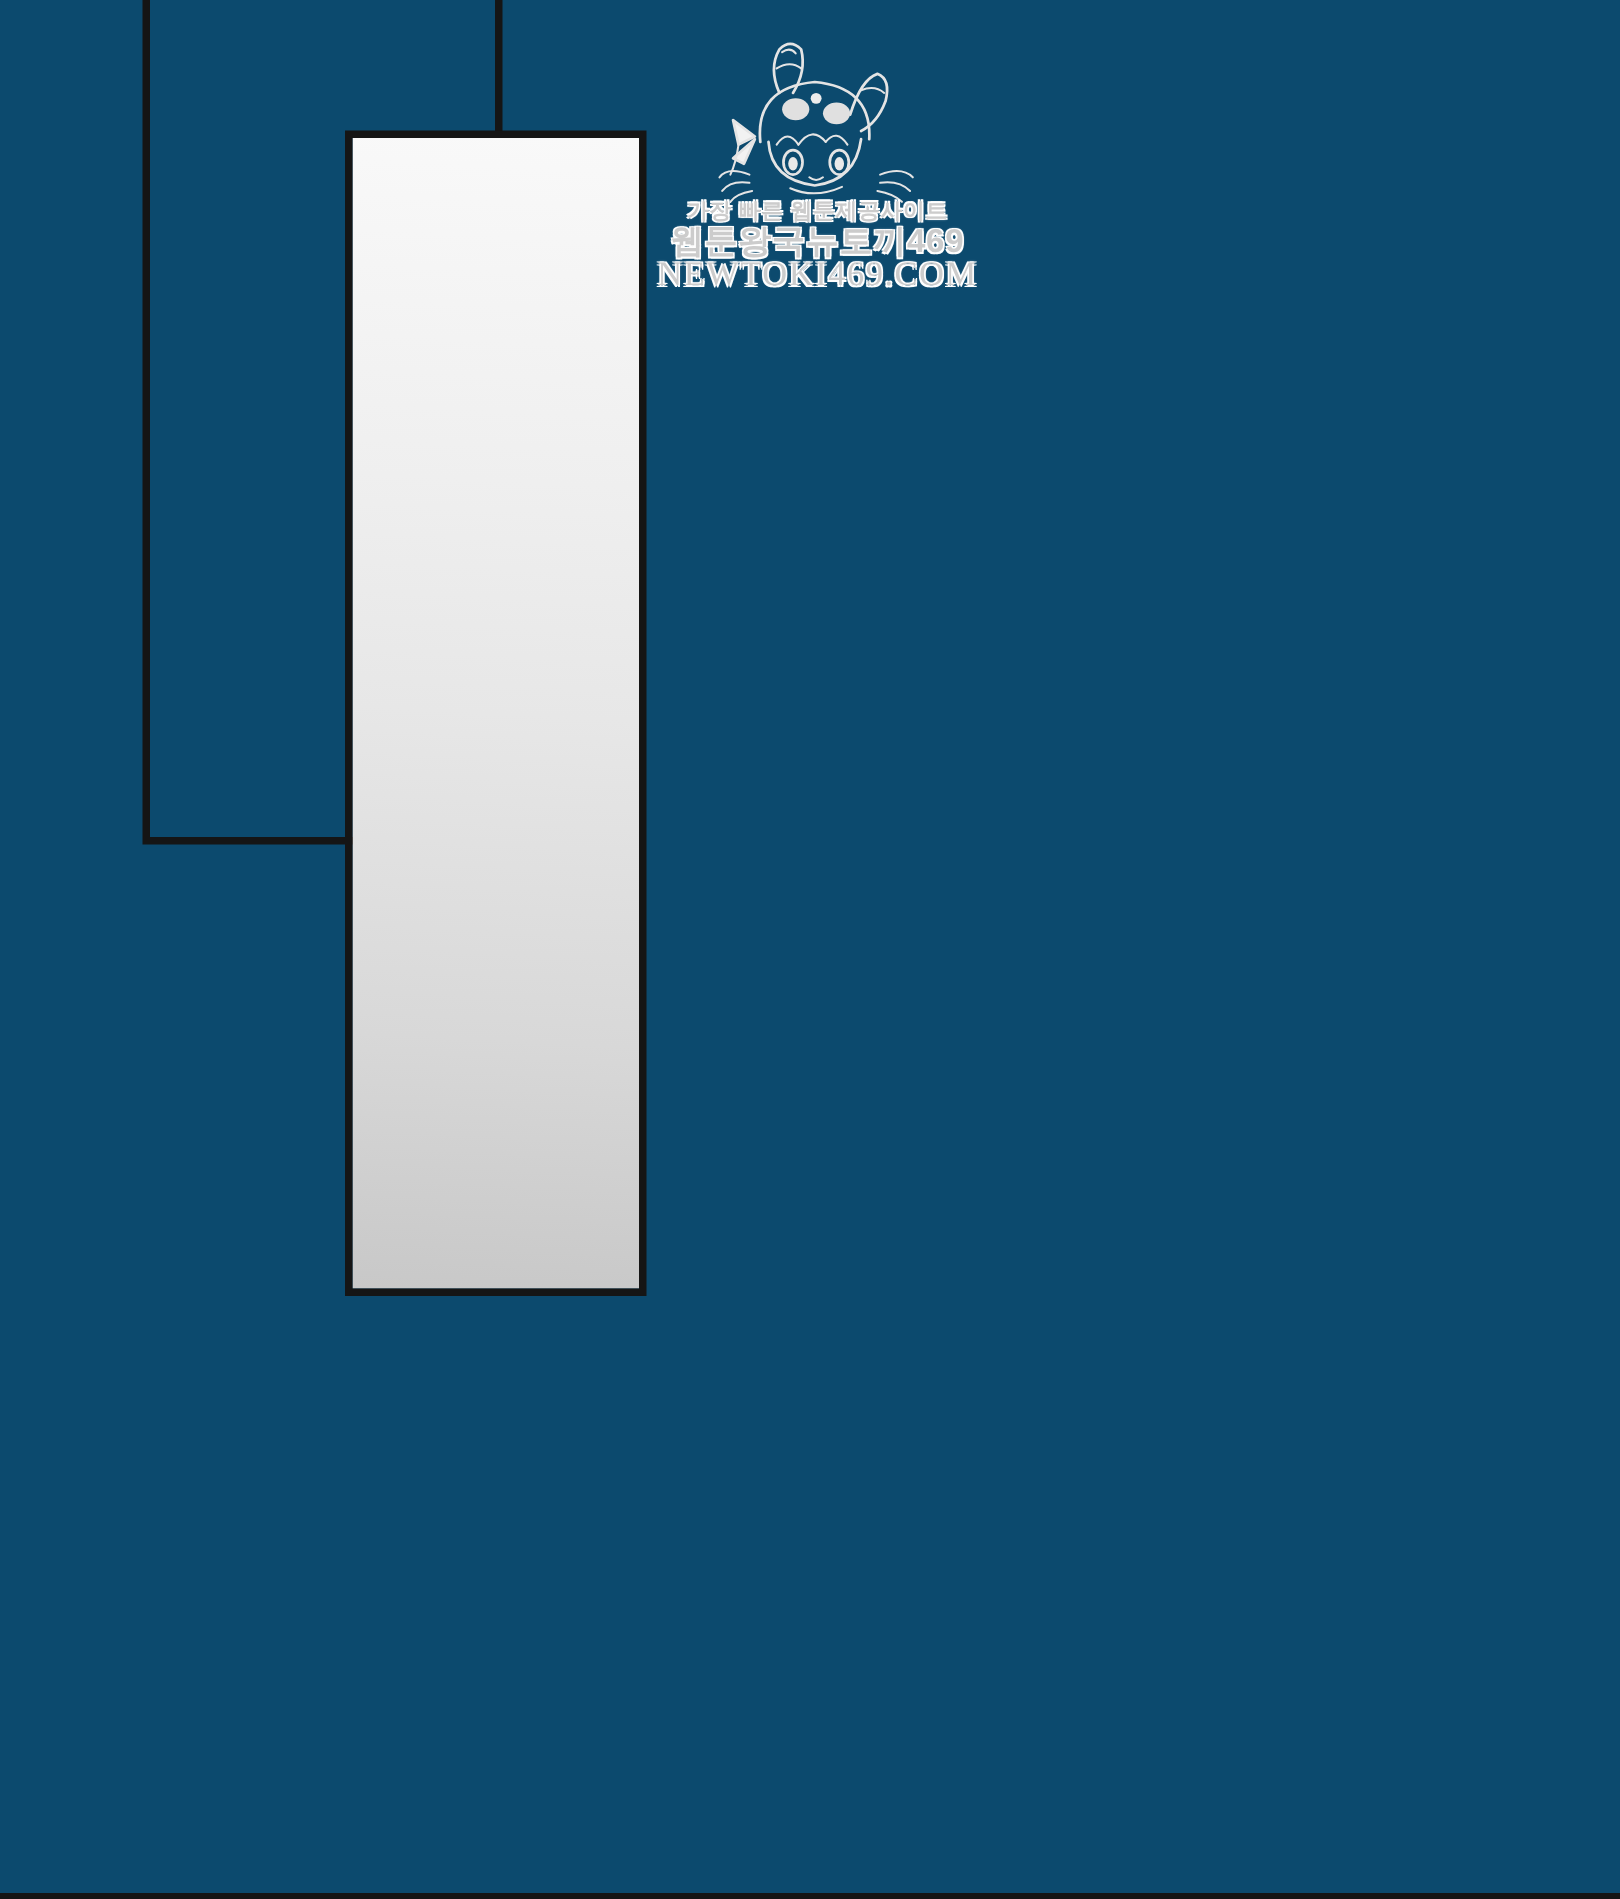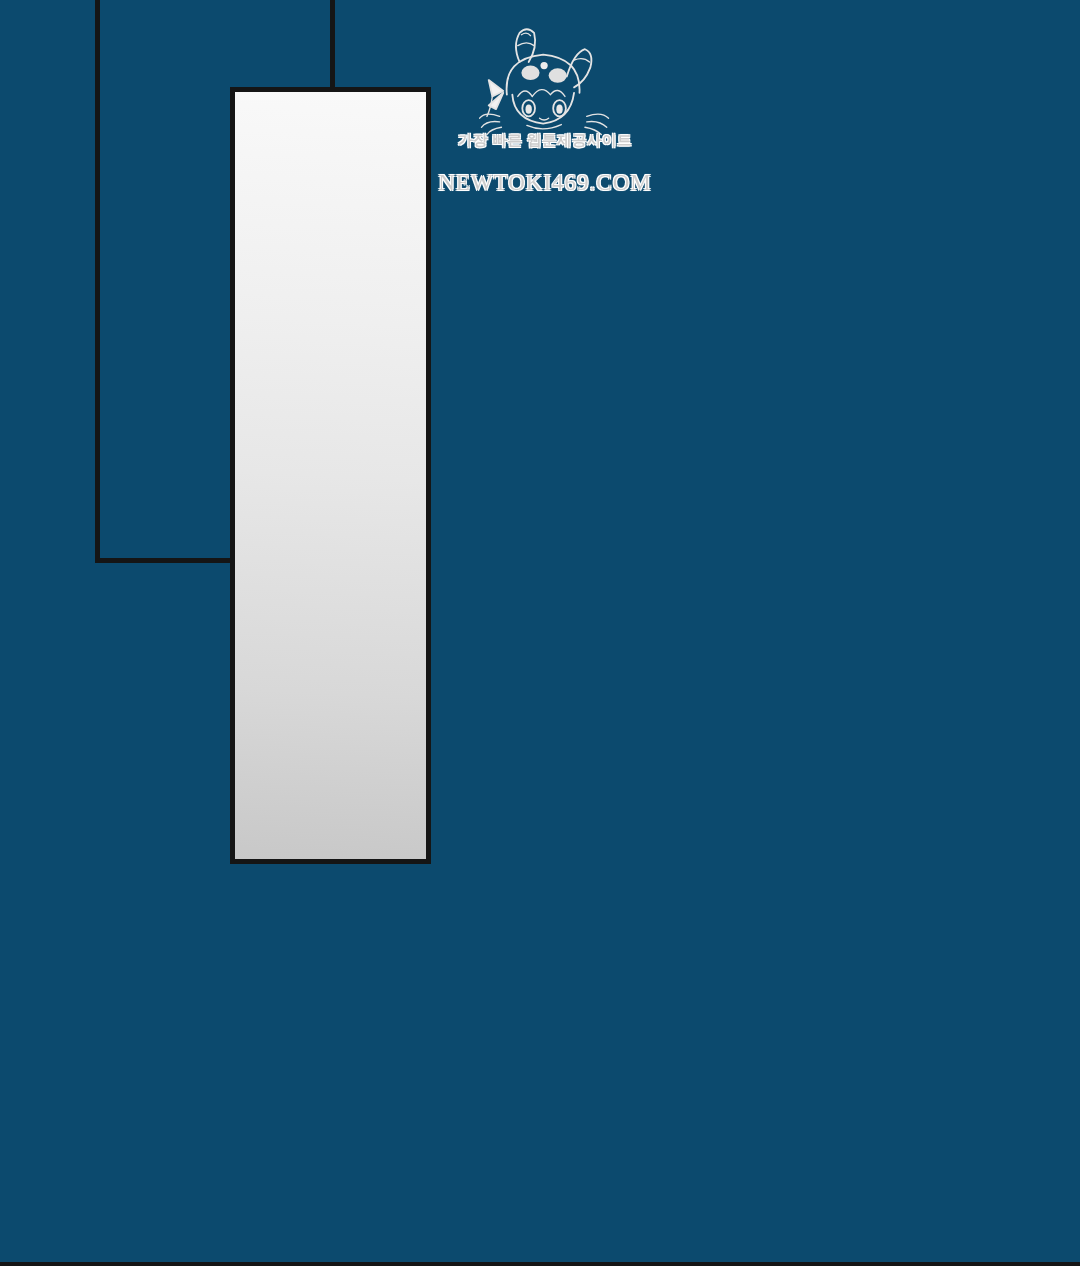--- a/index.html
+++ b/index.html
@@ -119,18 +119,19 @@
       <ellipse cx="96" cy="96" rx="3.5" ry="5" fill="#e8e8e8" stroke="none"></ellipse>
 
       <path d="M74,106 Q79,110 84,106" stroke-width="1.5"></path>
 
       <path d="M30,104 Q14,98 8,106 M30,110 Q16,108 10,116 M32,116 Q20,118 16,124" stroke-width="1.5"></path>
       <path d="M126,104 Q142,98 150,106 M126,110 Q140,108 148,116 M124,116 Q136,118 142,124" stroke-width="1.5"></path>
 
       <path d="M60,114 Q78,122 98,113" stroke-width="1.5"></path>
     </svg>
     <div class="wm-text wm-line1">가장 빠른 웹툰제공사이트</div>
+    <div class="wm-text wm-line2">웹툰왕국뉴토끼469</div>
     <div class="wm-text wm-line3">NEWTOKI469.COM</div>
   </div>
 
   <div class="bottom-border"></div>
 
 </div>
 
 </body></html>

